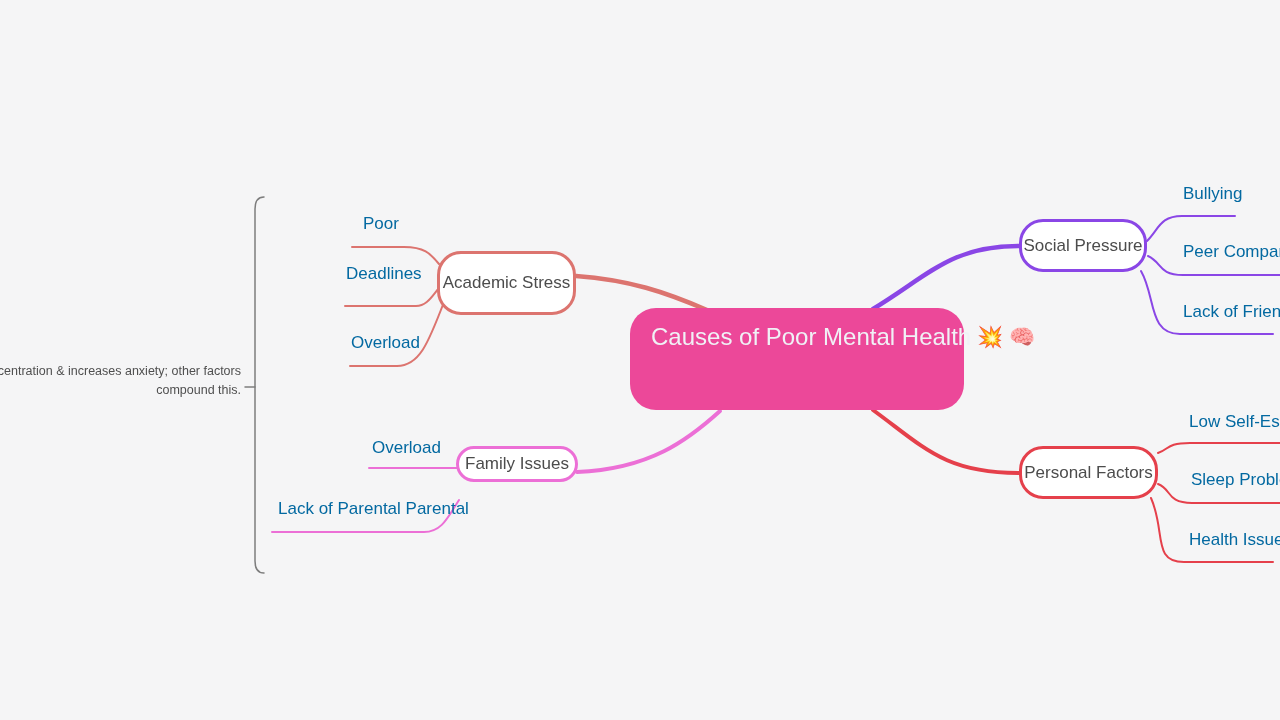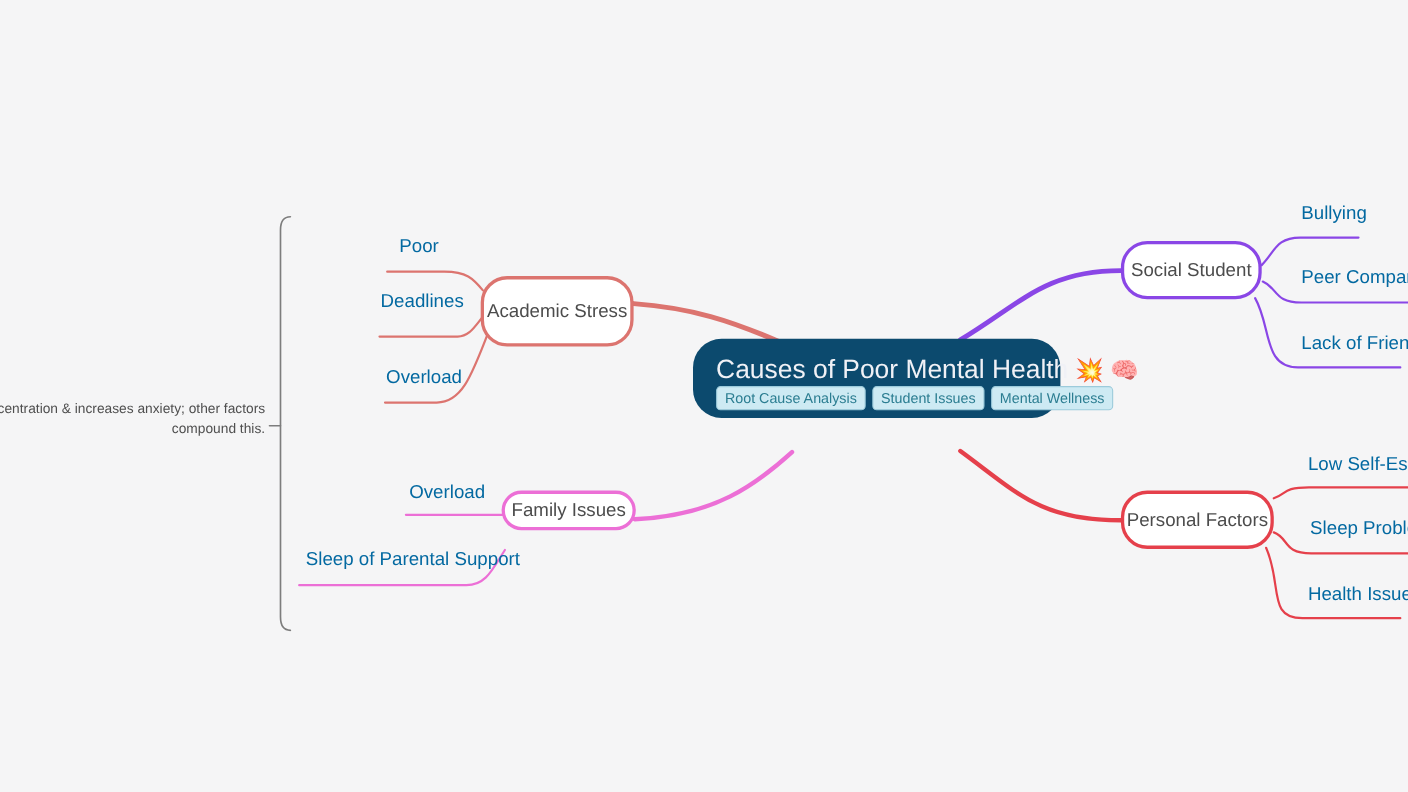--- a/index.html
+++ b/index.html
@@ -33,22 +33,22 @@
     position: absolute;
     color: #0369a1;
     font-size: 17px;
     white-space: nowrap;
     cursor: pointer;
   }
 
   .central {
     position: absolute;
     left: 630px; top: 308px;
-    width: 334px; height: 72px;
-    background: #0c4a6e;
+    width: 334px; height: 102px;
+    background: #ec4899;
     border-radius: 26px;
     padding: 15px 21px 12px 21px;
     display: flex; flex-direction: column; justify-content: space-between;
     cursor: pointer;
   }
   .central-title-row {
     display: flex; align-items: center; gap: 6px;
     color: #f0f1f6;
     font-size: 24px;
     white-space: nowrap;
@@ -110,49 +110,44 @@
   <div>concentration &amp; increases anxiety; other factors</div>
   <div>compound this.</div>
 </div>
 
 <div class="central">
   <div class="central-title-row">
     <span>Causes of Poor Mental Health</span>
     <span class="emoji">💥</span>
     <span class="emoji">🧠</span>
   </div>
-  <div class="tag-row">
-    <span class="tag">Root Cause Analysis</span>
-    <span class="tag">Student Issues</span>
-    <span class="tag">Mental Wellness</span>
-  </div>
 </div>
 
 <div class="node" style="left: 437px; top: 251px; width: 139px; height: 64px; border-color: rgb(220, 116, 111);">
   <span>Academic Stress</span>
 </div>
 
 <div class="node" style="left: 456px; top: 446px; width: 122px; height: 36px; border-color: rgb(236, 111, 214);">
   <span>Family Issues</span>
 </div>
 
 <div class="node" style="left: 1019px; top: 219px; width: 128px; height: 53px; border-color: rgb(138, 70, 230);">
-  <span>Social Student</span>
+  <span>Social Pressure</span>
 </div>
 
 <div class="node" style="left: 1019px; top: 446px; width: 139px; height: 53px; border-color: rgb(229, 64, 75);">
   <span>Personal Factors</span>
 </div>
 
 <div class="child-label" style="left:363px; top:214px;">Poor</div>
 <div class="child-label" style="left:346px; top:264px;">Deadlines</div>
 <div class="child-label" style="left:351px; top:333px;">Overload</div>
 
 <div class="child-label" style="left:372px; top:438px;">Overload</div>
-<div class="child-label" style="left:278px; top:499px;">Sleep of Parental Support</div>
+<div class="child-label" style="left:278px; top:499px;">Lack of Parental Parental</div>
 
 <div class="child-label" style="left:1183px; top:184px;">Bullying</div>
 <div class="child-label" style="left:1183px; top:242px;">Peer Comparison</div>
 <div class="child-label" style="left:1183px; top:302px;">Lack of Friends</div>
 
 <div class="child-label" style="left:1189px; top:412px;">Low Self-Esteem</div>
 <div class="child-label" style="left:1191px; top:470px;">Sleep Problems</div>
 <div class="child-label" style="left:1189px; top:530px;">Health Issues</div>
 
 </body></html>

